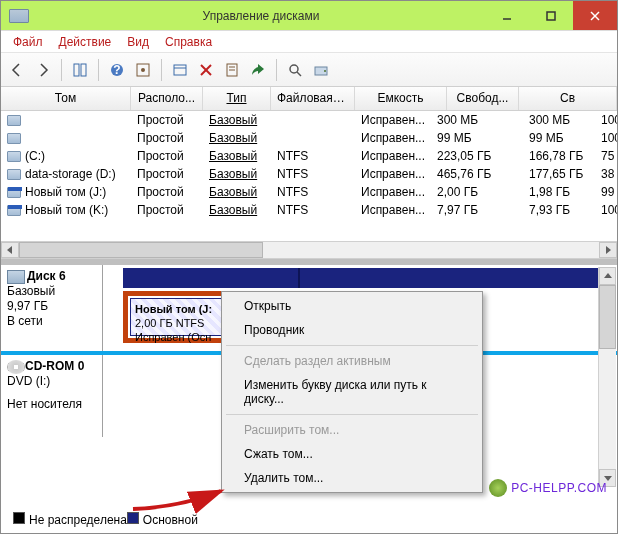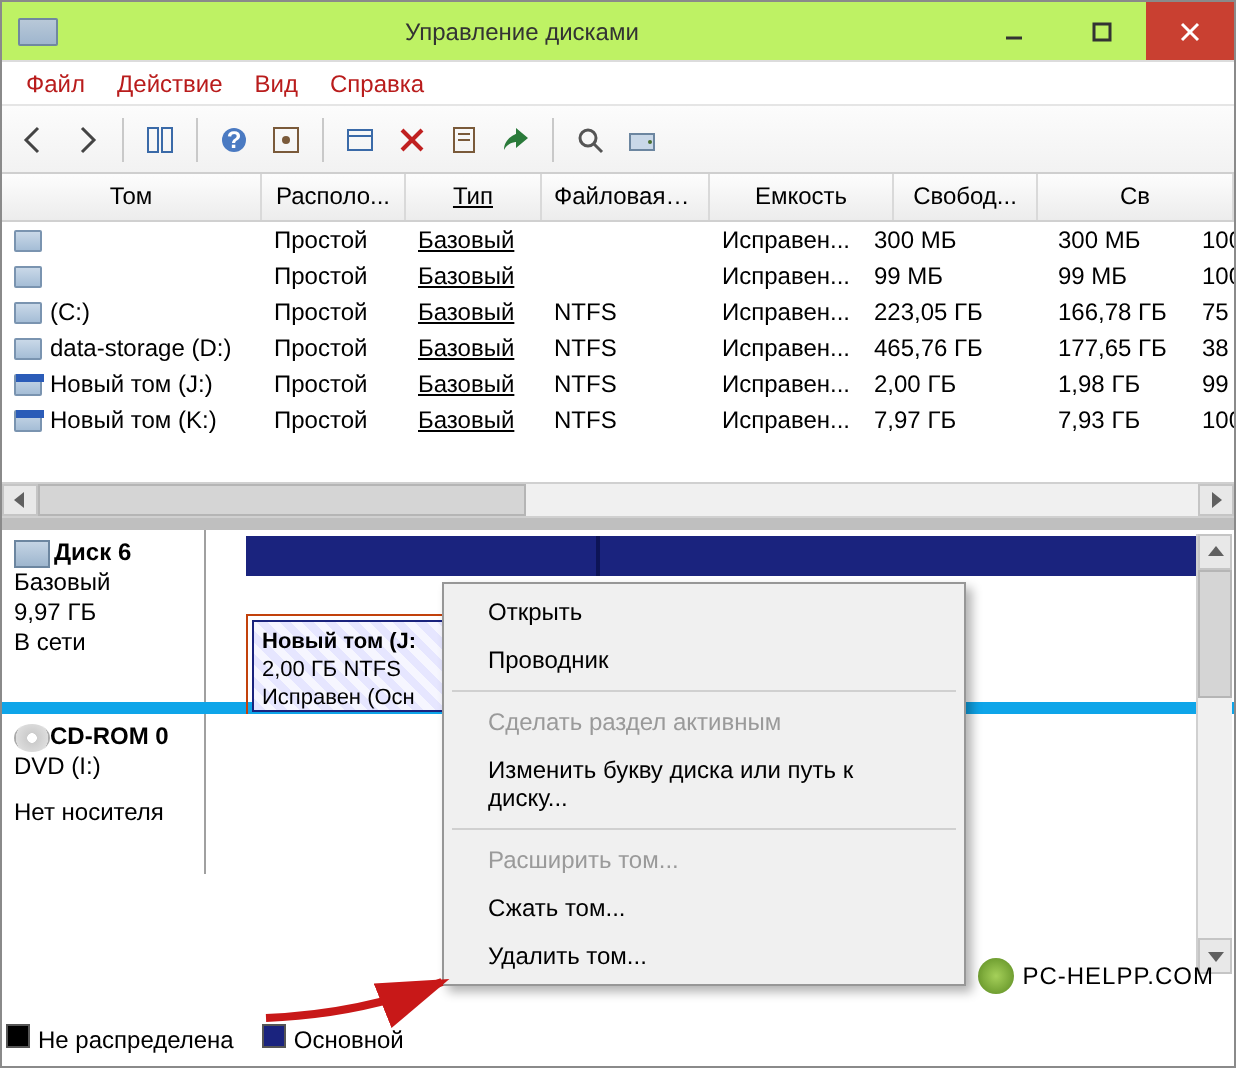--- a/index.html
+++ b/index.html
@@ -55,47 +55,47 @@
   .diskrow { display:flex; height:86px;gap:17px; }
   .diskinfo { width:102px; border-right:1px solid #a0a0a0; padding:4px 6px; }
   .diskinfo .diskicon { width:18px; height:14px; background:linear-gradient(#c4d4e4,#9eb6ce); border:1px solid #6c86a0; display:inline-block; vertical-align:middle; margin-right:2px; }
   .diskinfo .cdicon { width:18px; height:14px; display:inline-block; vertical-align:middle; background: radial-gradient(circle,#fff 20%,#ccc 22%,#ddd 70%,#aaa 72%); border-radius:50%; }
   .diskinfo strong { font-weight:bold; }
   .diskinfo div { line-height:15px; color:#000; }
 
   .diskmap { flex:1; position:relative; background:#fff; padding:3px; }
   .partbar { height:20px; background:#1a237e; display:flex; }
   .partbar .seg { height:100%; border-right:2px solid #0d1456; }
-  .partbox { position:absolute; top:42px; left:3px; width:120px; height:52px; border:1px solid #c2410c; }
+  .partbox { position:absolute; top:26px; left:3px; width:120px; height:52px; border:5px solid #c2410c; }
   .partbox .inner { margin:2px; height:calc(100% - 4px); background:repeating-linear-gradient(45deg,#e6e6ff 0 4px,#f6f6ff 4px 8px); border:1px solid #1a237e; padding:3px 4px; }
   .partbox .inner div { line-height:14px; font-size:11px; }
   .partbox .inner .pname { font-weight:bold; }
 
   
   .ctxmenu { position:absolute; left:220px; top:290px; width:262px; background:#f0f0f0; border:1px solid #979797; box-shadow:3px 3px 5px rgba(0,0,0,.3); padding:2px; z-index:10; }
   .ctxmenu .item { padding:5px 20px; color:#000; }
   .ctxmenu .item.disabled { color:#9a9a9a; }
   .ctxmenu .sep { height:1px; background:#d0d0d0; margin:3px 2px; }
 
   
-  .cdrow { display:flex; height:86px; border-top:6px solid #0ea5e9; }
-  .legend { position:absolute; left:2px; bottom:6px; display:flex; gap:14px; align-items:center; font-size:12px; }
+  .cdrow { display:flex; height:86px; border-top:4px solid #0ea5e9; }
+  .legend { position:absolute; left:12px; bottom:6px; display:flex; align-items:center; font-size:12px; }
   .legend .sw { width:12px; height:12px; display:inline-block; margin-right:4px; border:1px solid #555; }
   .legend .sw.black { background:#000; }
   .legend .sw.navy { background:#1a237e; }
 
   .vscroll { position:absolute; right:1px; top:266px; bottom:46px; width:18px; background:#f0f0f0; border-left:1px solid #d0d0d0; display:flex; flex-direction:column; }
   .vscroll .sbtn { height:18px; background:#e8e8e8; border:1px solid #c5c5c5; display:flex; align-items:center; justify-content:center; }
   .vscroll .track { flex:1; position:relative; }
   .vscroll .thumb { position:absolute; top:0; left:0; right:0; height:35%; background:#d5d5d5; border:1px solid #b5b5b5; }
 
   
   .arrow { position:absolute; left:130px; top:478px; z-index:20; pointer-events:none; }
 
-  .watermark { position:absolute; right:10px; bottom: 36px; color:#000000; font-size:14px; letter-spacing:.5px; z-index:5; display:flex; align-items:center; gap:4px; }
+  .watermark { position:absolute; right:10px; bottom: 36px; color:#6d28d9; font-size:14px; letter-spacing:.5px; z-index:5; display:flex; align-items:center; gap:4px; }
   .watermark .wicon { width:18px; height:18px; background:radial-gradient(circle,#a5d05a,#5a8a20); border-radius:50%; }
 </style>
 </head>
 <body>
 
 <div class="titlebar">
   <div class="sysicon"></div>
   <div class="title">Управление дисками</div>
   <div class="winbtns">
     <div class="winbtn">

